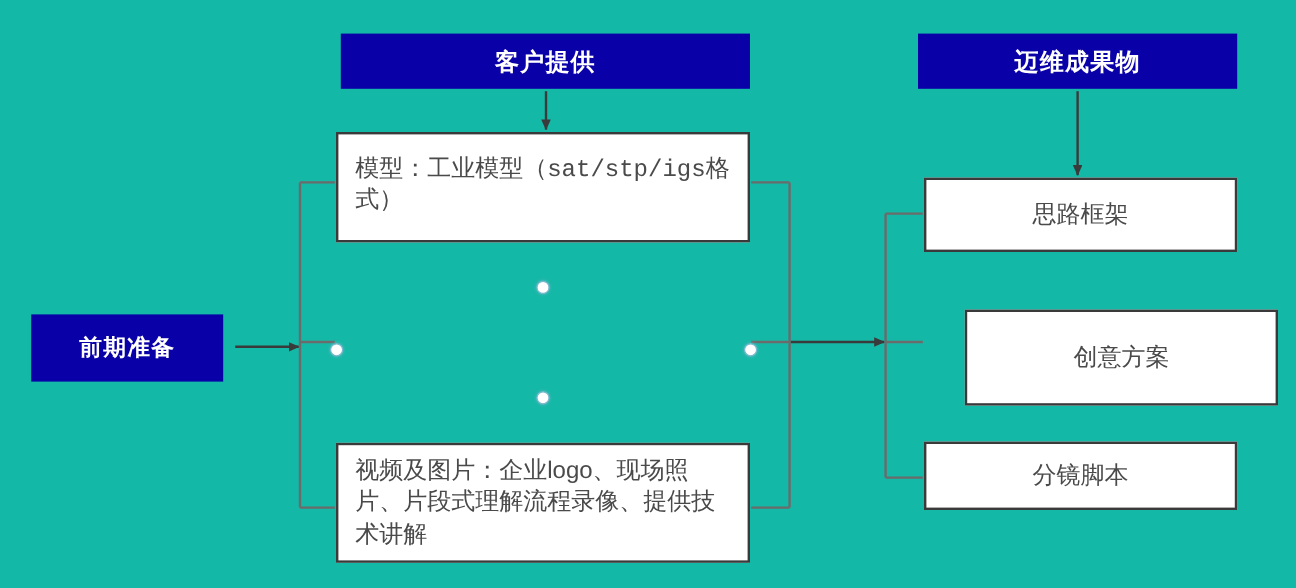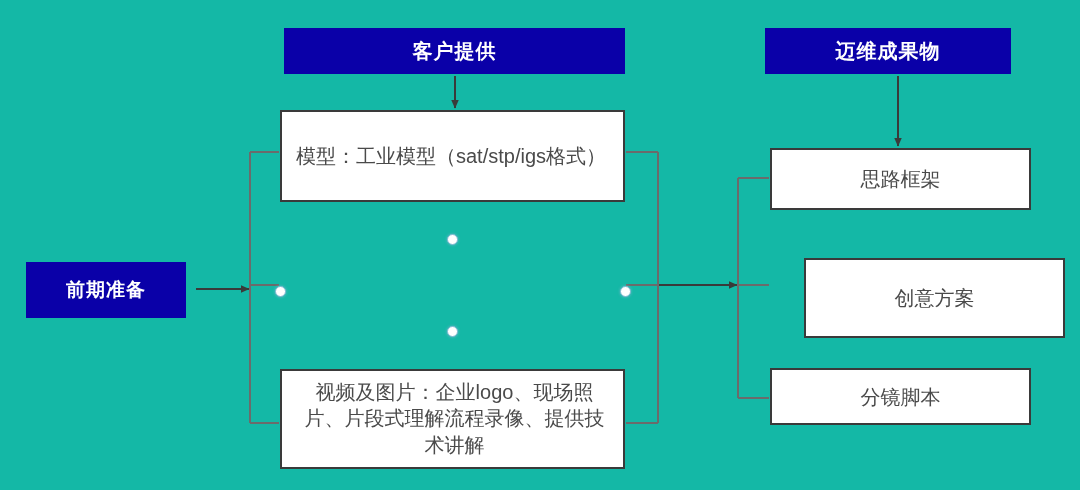--- a/index.html
+++ b/index.html
@@ -32,21 +32,21 @@
     color: #ffffff;
     font-weight: bold;
     font-size: 20px;
     letter-spacing: 1px;
     display: flex;
     align-items: center;
     justify-content: center;
     box-sizing: border-box;
   }
   #hdr-customer { left: 284px; top: 28px;  width: 341px; height: 46px; }
-  #hdr-deliver  { left: 765px; top: 28px;  width: 246px; height: 46px; }
+  #hdr-deliver  { left: 765px; top: 28px;  width: 266px; height: 46px; }
   #box-prep {
     position: absolute;
     left: 26px; top: 262px; width: 160px; height: 56px;
     background: #0A00A8;
     color: #ffffff;
     font-weight: bold;
     font-size: 19px;
     letter-spacing: 1px;
     display: flex;
     align-items: center;
@@ -69,23 +69,23 @@
     right: 10px;
     top: 50%;
     transform: translateY(-50%);
     white-space: pre-line;
   }
   .obox.center .txt {
     left: 0; right: 0;
     text-align: center;
   }
   
-  #mbox-model  { left: 280px; top: 110px; width: 345px; height: 92px; }
+  #mbox-model  { left: 280px; top: 110px; width: 345px; height: 92px; font-family: Liberation Mono, monospace; }
   #mbox-doc    { left: 280px; top: 239px; width: 345px; height: 92px; }
-  #mbox-media  { left: 280px; top: 369px; width: 345px; height: 100px; text-align: center; }
+  #mbox-media  { left: 280px; top: 369px; width: 345px; height: 100px; }
   
   #rbox-frame  { left: 770px; top: 148px; width: 261px; height: 62px; padding-left: 29px; }
   #rbox-idea   { left: 804px; top: 258px; width: 261px; height: 80px; }
   #rbox-story  { left: 770px; top: 368px; width: 261px; height: 57px; }
   
   .handle {
     position: absolute;
     width: 11px;
     height: 11px;
     border-radius: 50%;

